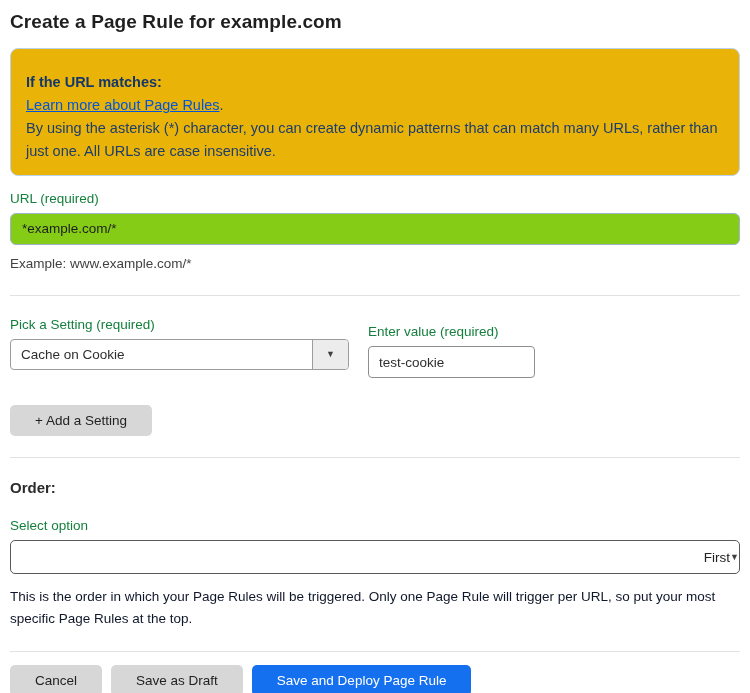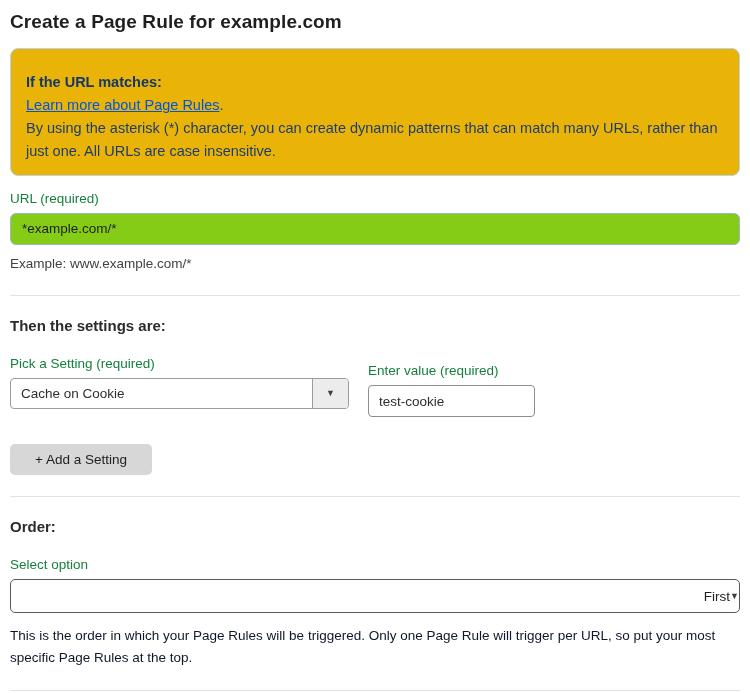--- a/index.html
+++ b/index.html
@@ -187,21 +187,20 @@
     <div><a class="info-link">Learn more about Page Rules</a><span>.</span></div>
     <div>By using the asterisk (*) character, you can create dynamic patterns that can match many URLs, rather than just one. All URLs are case insensitive.</div>
   </div>
 
   <div class="field-label">URL (required)</div>
   <input class="url-input" type="text" value="*example.com/*" style="">
   <div class="helper-text">Example: www.example.com/*</div>
 
   <hr class="divider">
 
-  <h2 class="section-heading">Then the settings are:</h2>
 
   <div class="fields-row">
     <div class="field-col-left">
       <div class="field-label">Pick a Setting (required)</div>
       <div class="setting-select">
         <span class="select-value">Cache on Cookie</span>
         <span class="select-arrow-box">
           <span class="arrow-glyph">▼</span>
         </span>
       </div>

